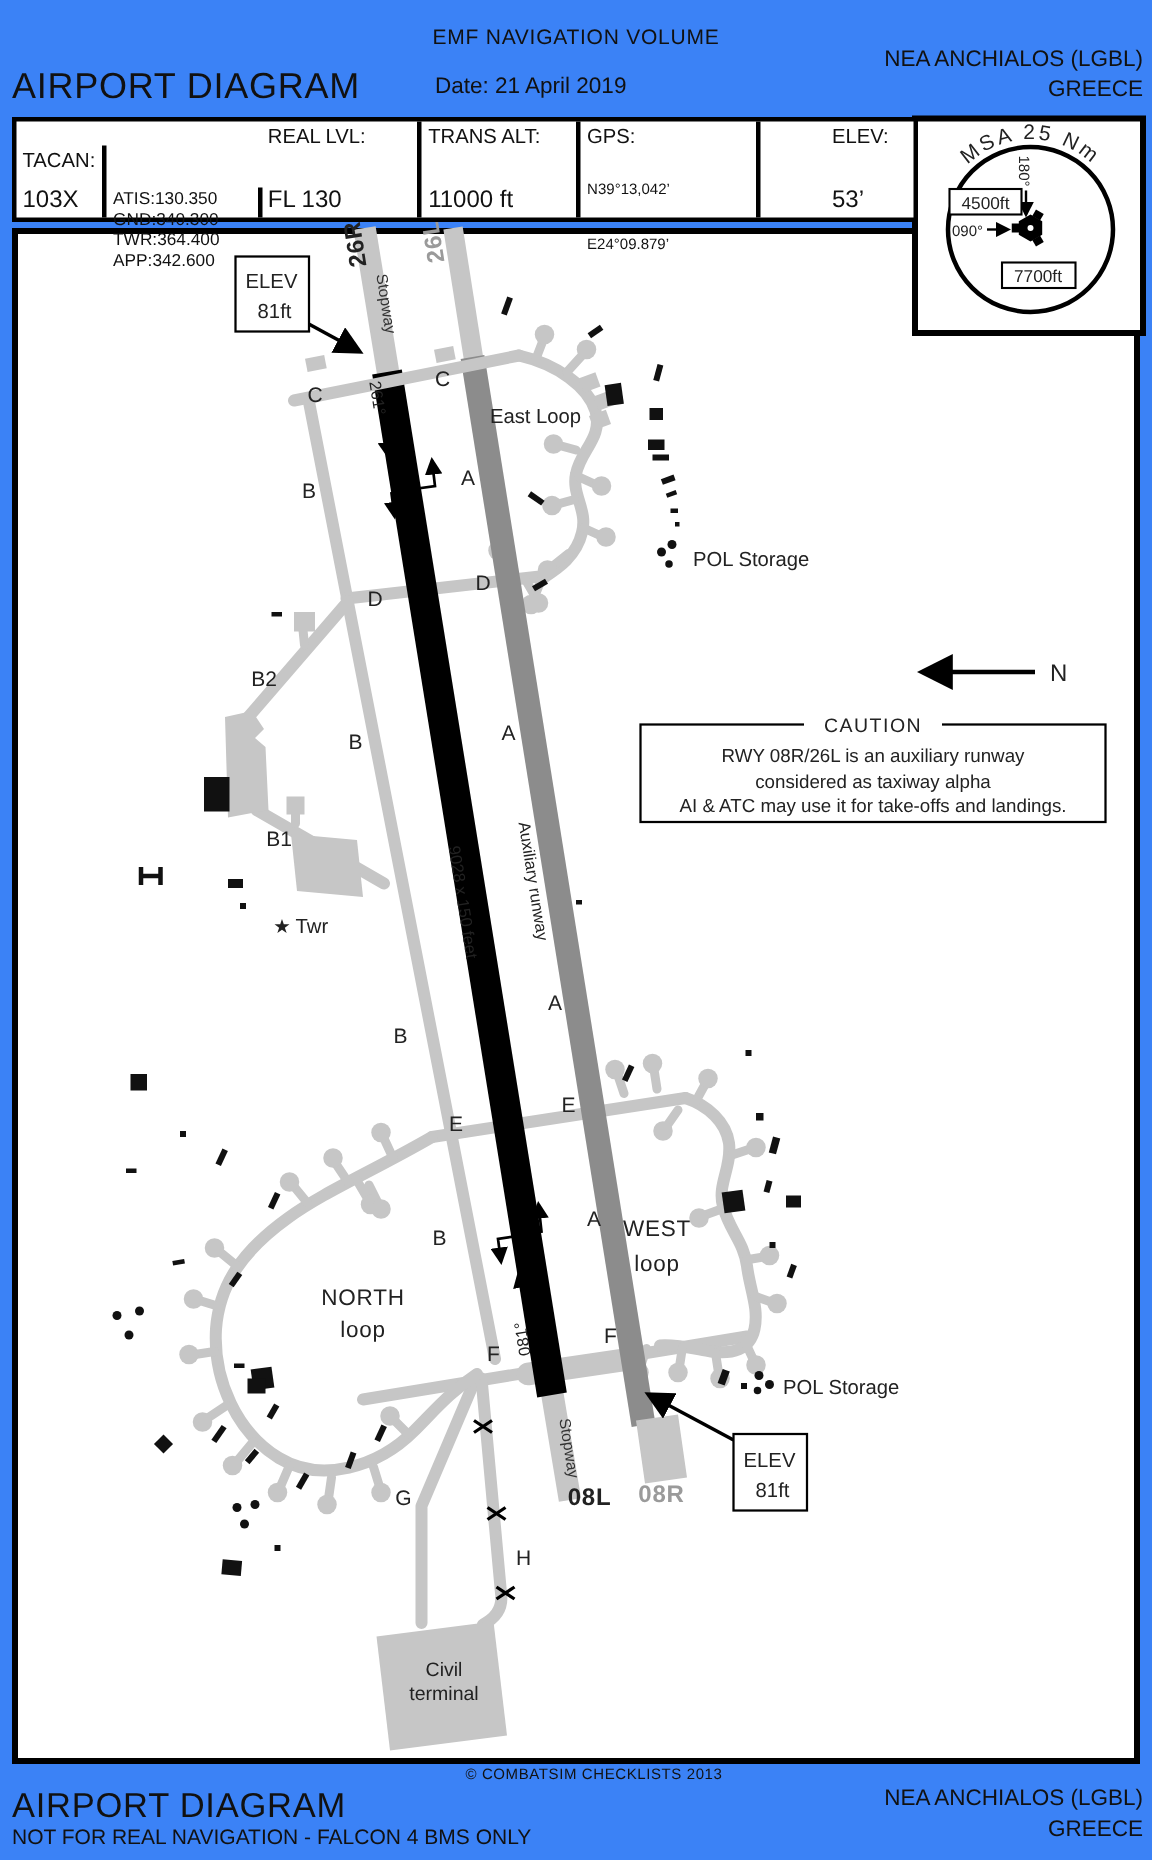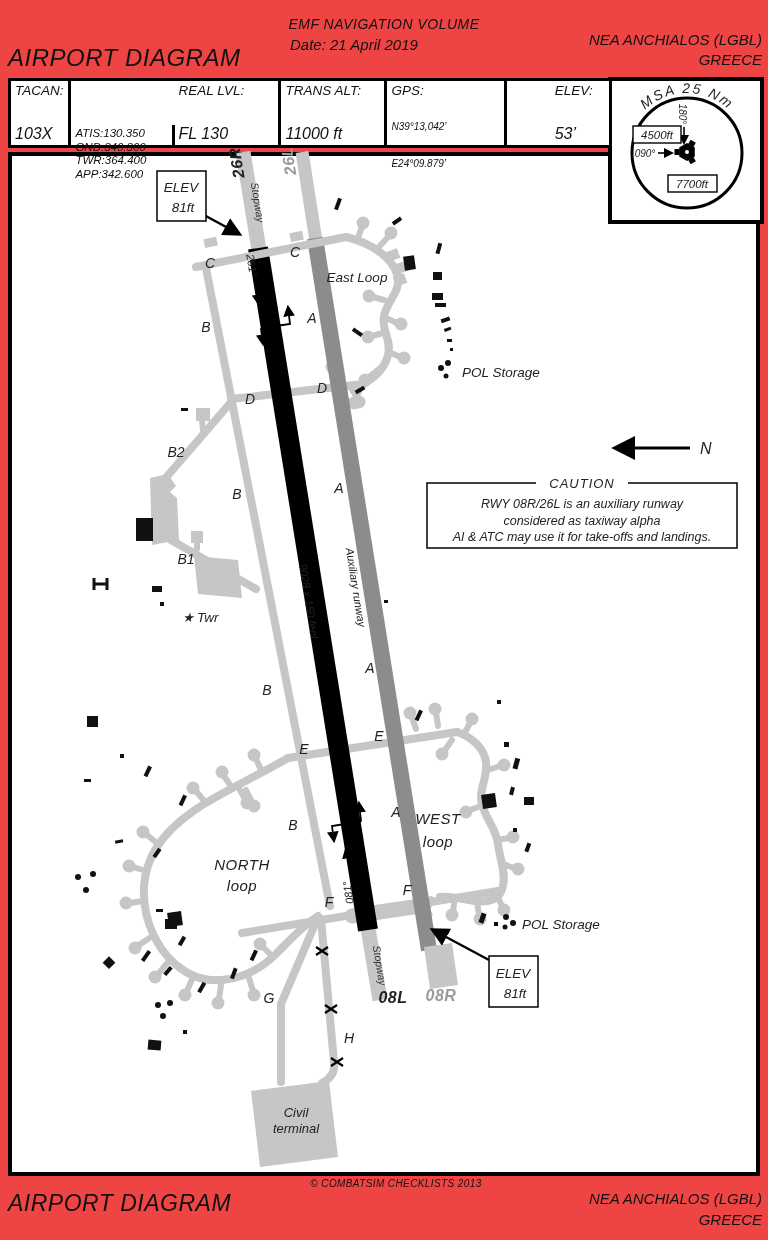--- a/index.html
+++ b/index.html
@@ -1,30 +1,30 @@
 <!DOCTYPE html>
 <html><head>
 <meta charset="utf-8">
 <style>
   html,body{margin:0;padding:0;background:#fff;}
-  .page{position:relative;width:768px;height:1240px;background:#ef4444;overflow:hidden;
-        font-family:"Liberation Sans",sans-serif;color:#111;font-style:italic;}
+  .page{position:relative;width:768px;height:1240px;background:#3b82f6;overflow:hidden;
+        font-family:"Liberation Sans",sans-serif;color:#111;}
   .abs{position:absolute;}
   
   .hdr-volume{top:16px;left:0;width:768px;text-align:center;font-size:14px;letter-spacing:.5px;}
   .hdr-title{top:44px;left:8px;font-size:24px;letter-spacing:.5px;}
-  .hdr-date{top:36px;left:290px;font-size:15px;}
+  .hdr-date{top:49px;left:290px;font-size:15px;}
   .hdr-right{top:30px;right:6px;text-align:right;font-size:15px;line-height:20px;}
   
   .info-table{top:78px;left:8px;width:604px;height:70px;border:3.5px solid #000;
               display:flex;z-index:2;background:#fff;box-sizing:border-box;}
   .cell{border-right:3.5px solid #000;box-sizing:border-box;padding:2px 4px;
         display:flex;flex-direction:column;justify-content:space-between;}
   .cell:last-child{border-right:none;}
-  .c1{width:63px;} .c2{width:108px;justify-content:flex-start;margin-top:44px;} .c3{width:112px;}
+  .c1{width:63px;margin-top:16px;} .c2{width:108px;justify-content:flex-start;margin-top:44px;} .c3{width:112px;}
   .c4{width:111px;} .c5{width:125px;justify-content:flex-start;gap:20px;} .c6{width:61px;margin-left:44px;}
   .lbl{font-size:13.5px;} .val{font-size:16px;}
   .freq{font-size:11.5px;line-height:13.5px;}
   .gps{font-size:10px;line-height:17px;}
   
   .ftr-copy{top:1178px;left:0;width:768px;text-align:center;font-size:10px;letter-spacing:.4px;padding-left:12px;}
   .ftr-title{top:1190px;left:8px;font-size:23px;letter-spacing:.5px;}
   .ftr-disc{top:1216px;left:8px;font-size:14px;}
   .ftr-right{top:1188px;right:6px;text-align:right;font-size:15px;line-height:21px;}
   
@@ -353,18 +353,19 @@
         <rect x="-3" y="-12.5" width="6" height="5" transform="rotate(270)"></rect>
         <circle cx="0" cy="0" r="2" fill="#fff"></circle>
       </g>
       <rect x="668" y="175" width="49" height="17" fill="#fff" stroke="#000" stroke-width="1.4"></rect>
       <text x="692" y="188" font-size="11.5" text-anchor="middle">7700ft</text>
     </g>
   </svg>
 
   <div class="abs ftr-copy">© COMBATSIM CHECKLISTS 2013</div>
   <div class="abs ftr-title">AIRPORT DIAGRAM</div>
+  <div class="abs ftr-disc">NOT FOR REAL NAVIGATION - FALCON 4 BMS ONLY</div>
   <div class="abs ftr-right">
     <div>NEA ANCHIALOS (LGBL)</div>
     <div>GREECE</div>
   </div>
 
 </div>
 
 </body></html>

